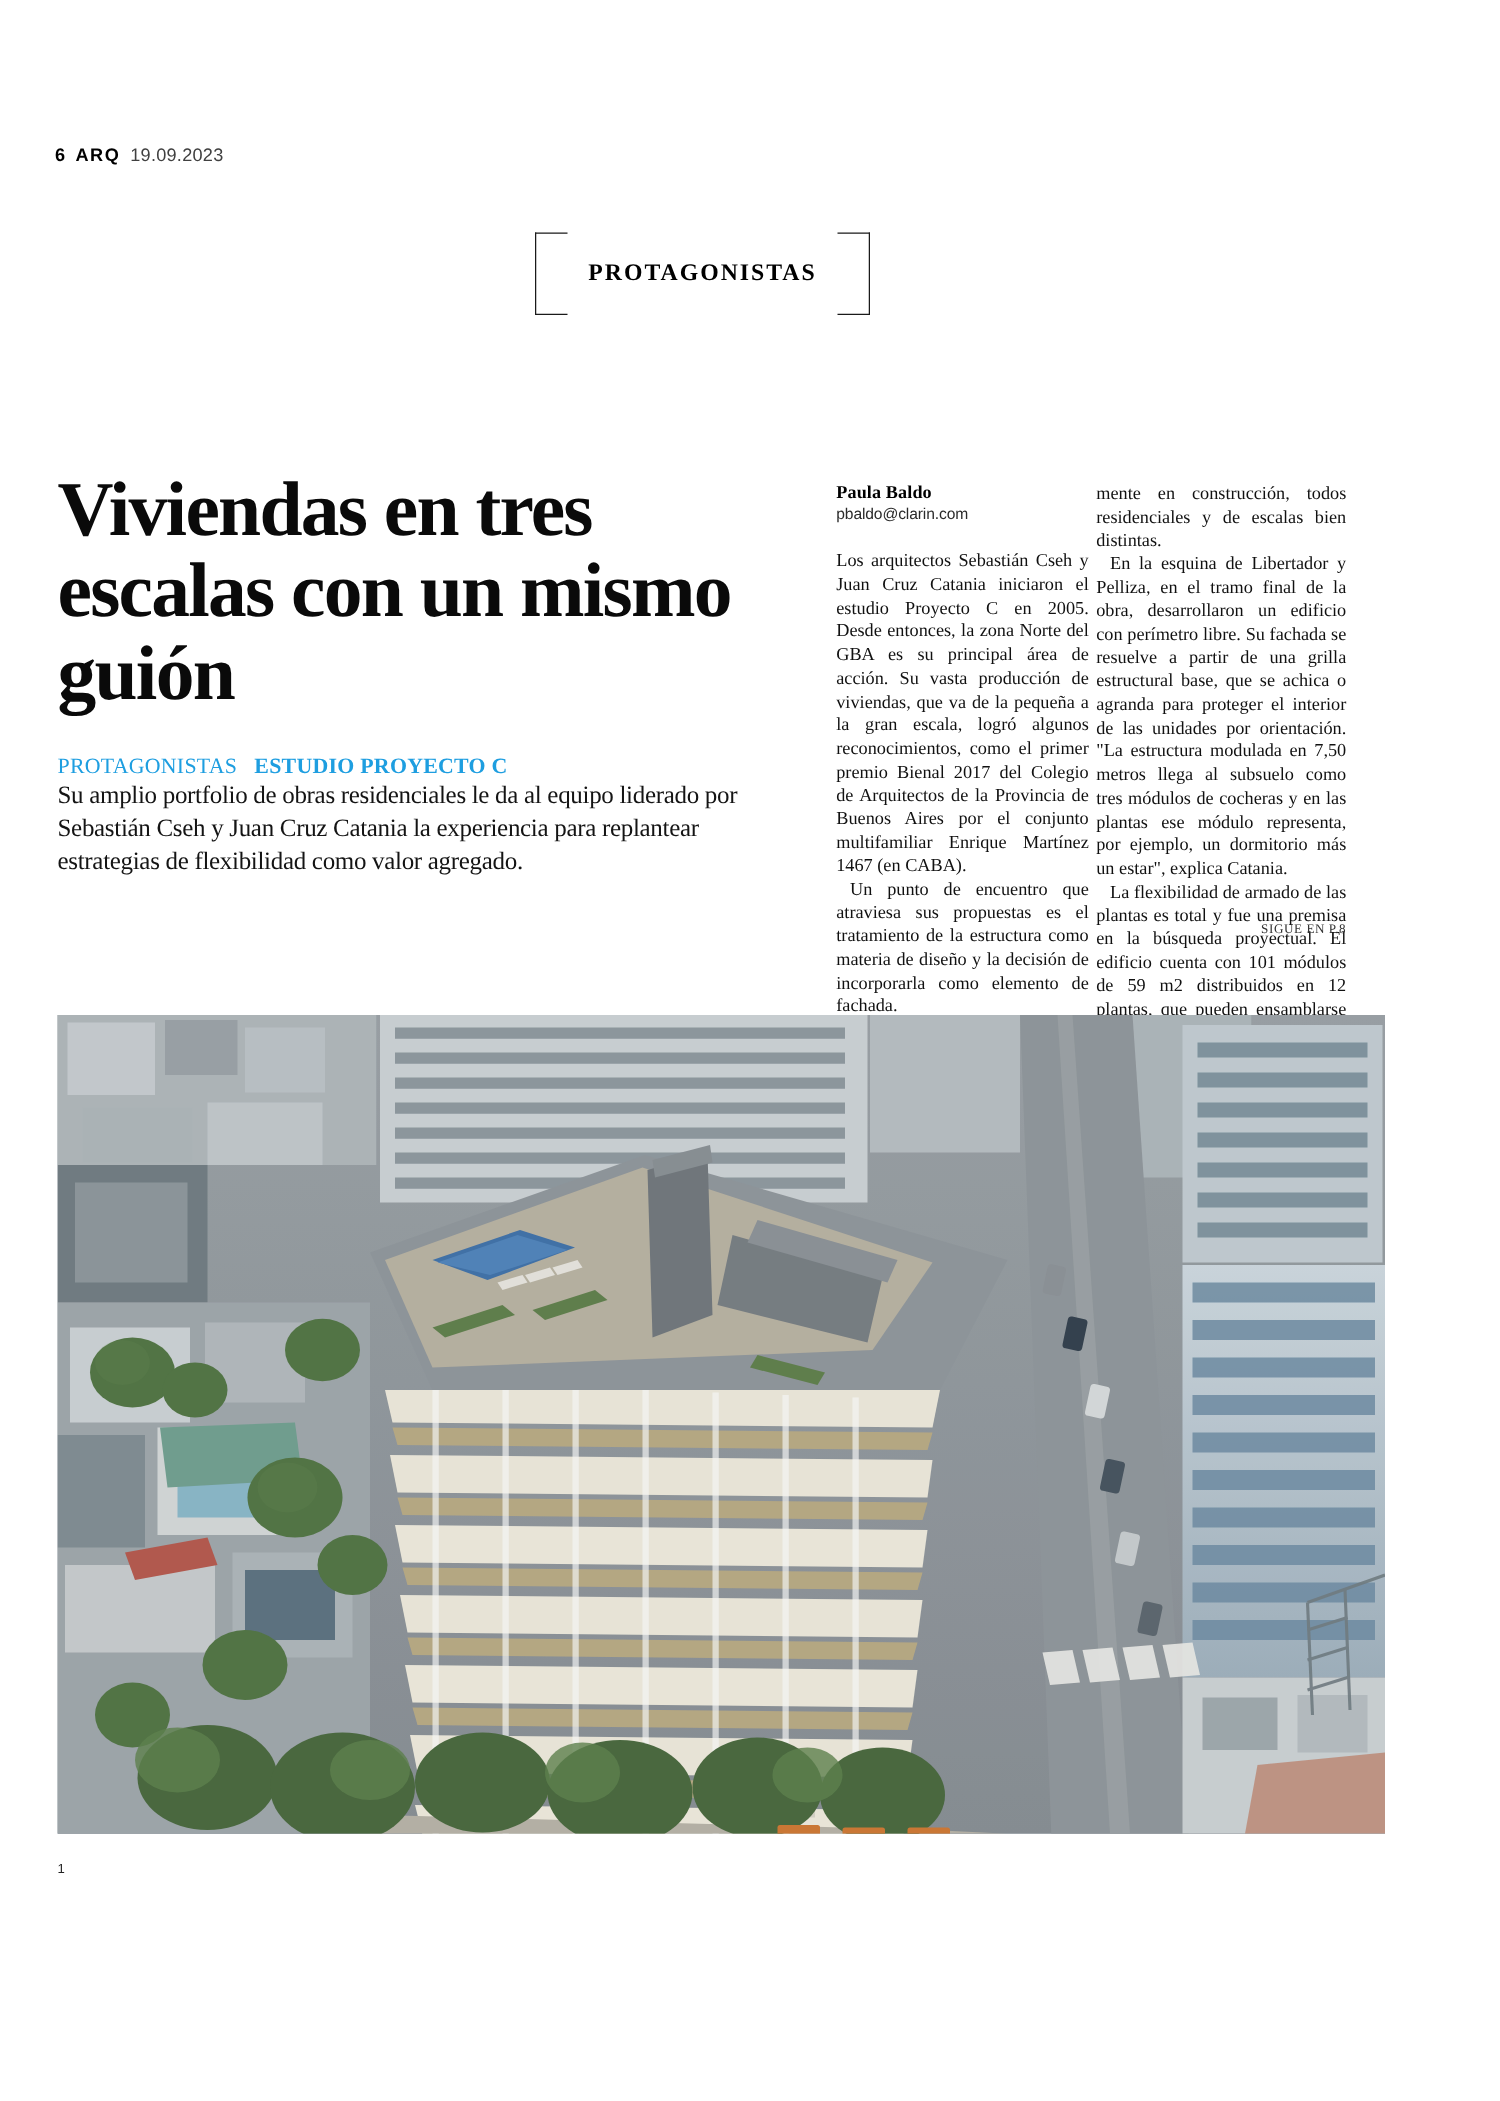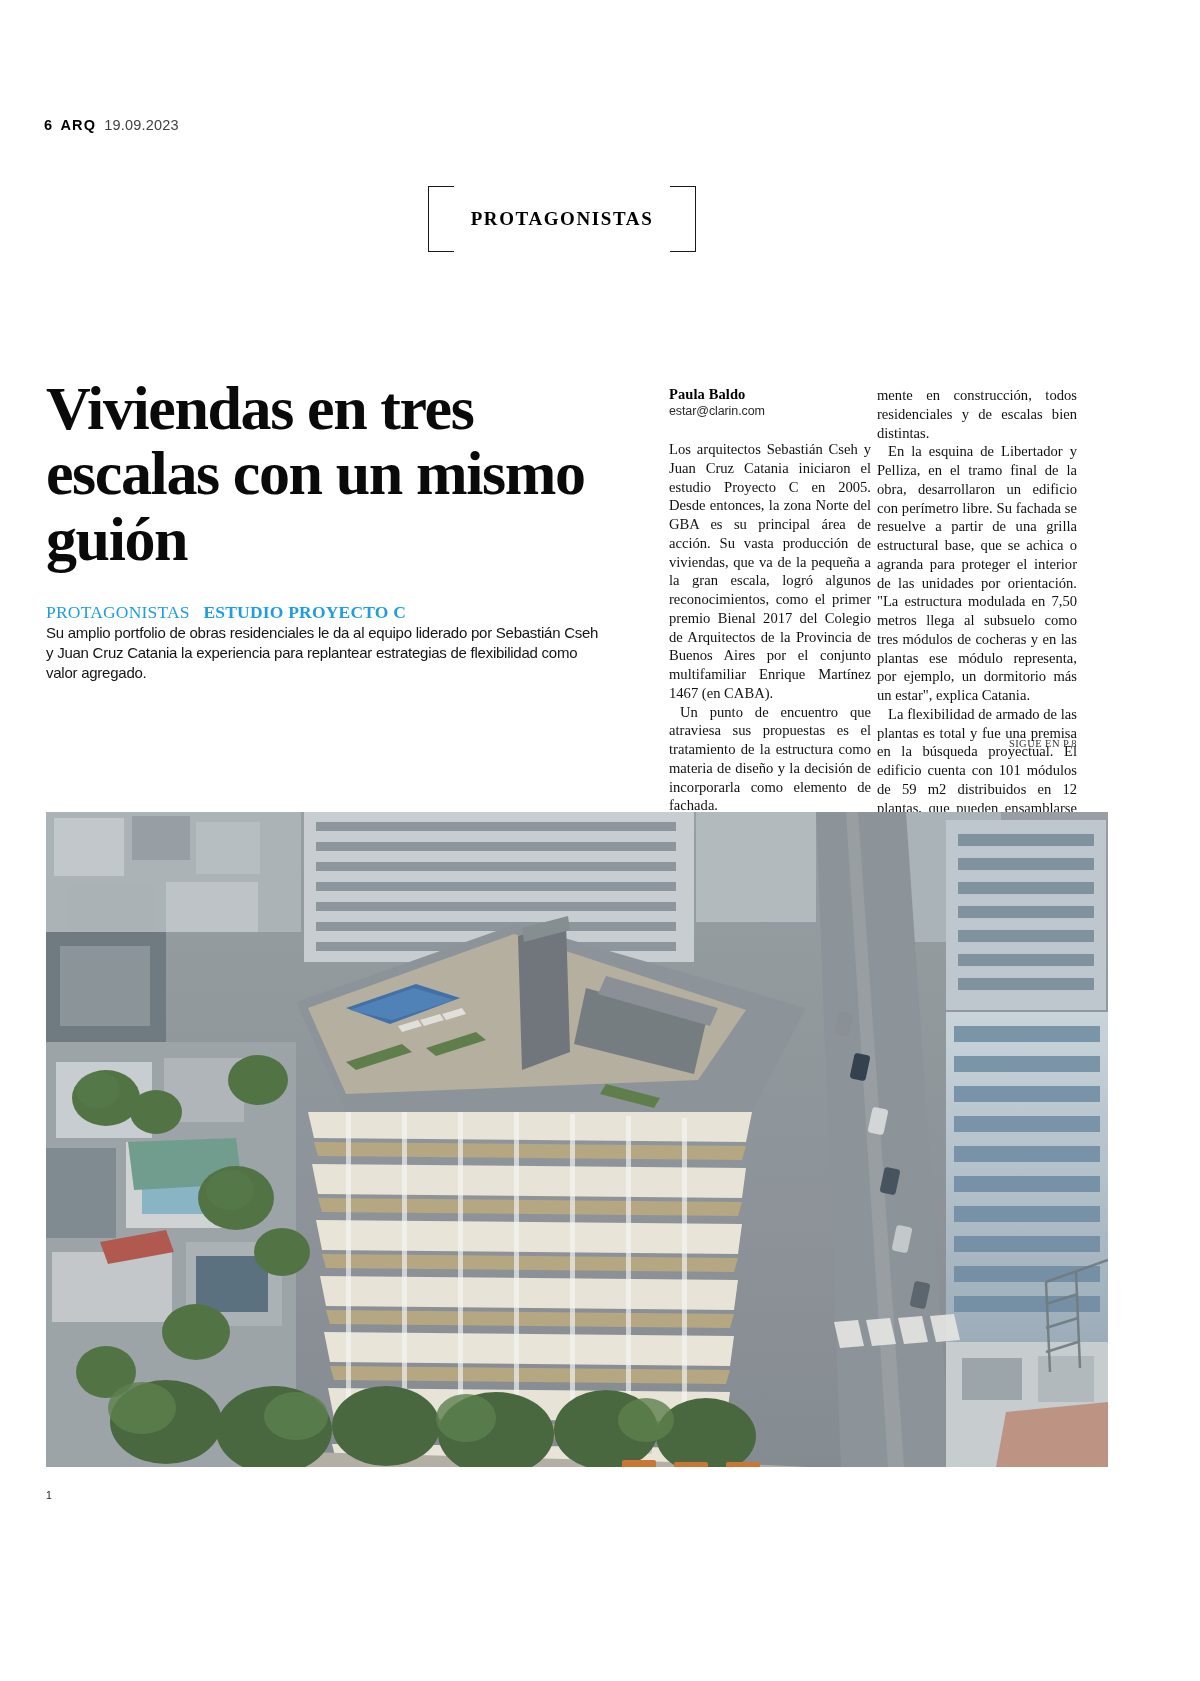--- a/index.html
+++ b/index.html
@@ -57,22 +57,22 @@
     position: absolute; left: 46px; top: 602px; width: 580px;
     font-family: "Liberation Serif", serif;
     font-size: 17.5px; letter-spacing: .2px;
     color: #1e9ee0;
   }
   .kicker .k1 { font-weight: 400; }
   .kicker .k2 { font-weight: bold; }
 
   .standfirst {
     position: absolute; left: 46px; top: 623px; width: 560px;
-    font-family: Liberation Sans, sans-serif;
-    font-size: 15px; line-height: 1.33;
+    font-family: Liberation Serif, serif;
+    font-size: 20px; line-height: 1.33;
     letter-spacing: -.25px; color: #141414;
   }
 
   
   .byline {
     position: absolute; left: 669px; top: 386px; width: 200px;
   }
   .byline .author {
     font-family: "Liberation Serif", serif;
     font-weight: bold; font-size: 14.5px; letter-spacing: .1px;
@@ -142,21 +142,21 @@
   <div class="kicker">
     <span class="k1">PROTAGONISTAS</span>
     <span>&nbsp;</span>
     <span class="k2">ESTUDIO PROYECTO C</span>
   </div>
 
   <div class="standfirst">Su amplio portfolio de obras residenciales le da al equipo liderado por Sebastián Cseh y Juan Cruz Catania la experiencia para replantear estrategias de flexibilidad como valor agregado.</div>
 
   <div class="byline">
     <div class="author">Paula Baldo</div>
-    <div class="email">estar@clarin.com</div>
+    <div class="email">pbaldo@clarin.com</div>
   </div>
 
   <div class="col c1">
     <p>Los arquitectos Sebastián Cseh y Juan Cruz Catania iniciaron el estudio Proyecto C en 2005. Desde entonces, la zona Norte del GBA es su principal área de acción. Su vasta producción de viviendas, que va de la pequeña a la gran escala, logró algunos reconocimientos, como el primer premio Bienal 2017 del Colegio de Arquitectos de la Provincia de Buenos Aires por el conjunto multifamiliar Enrique Martínez 1467 (en CABA).</p>
     <p>Un punto de encuentro que atraviesa sus propuestas es el tratamiento de la estructura como materia de diseño y la decisión de incorporarla como elemento de fachada.</p>
     <p>Catania repasa con ARQ esta estrategia aplicada a tres proyectos actual-</p>
   </div>
 
   <div class="col c2">
     <p>mente en construcción, todos residenciales y de escalas bien distintas.</p>

